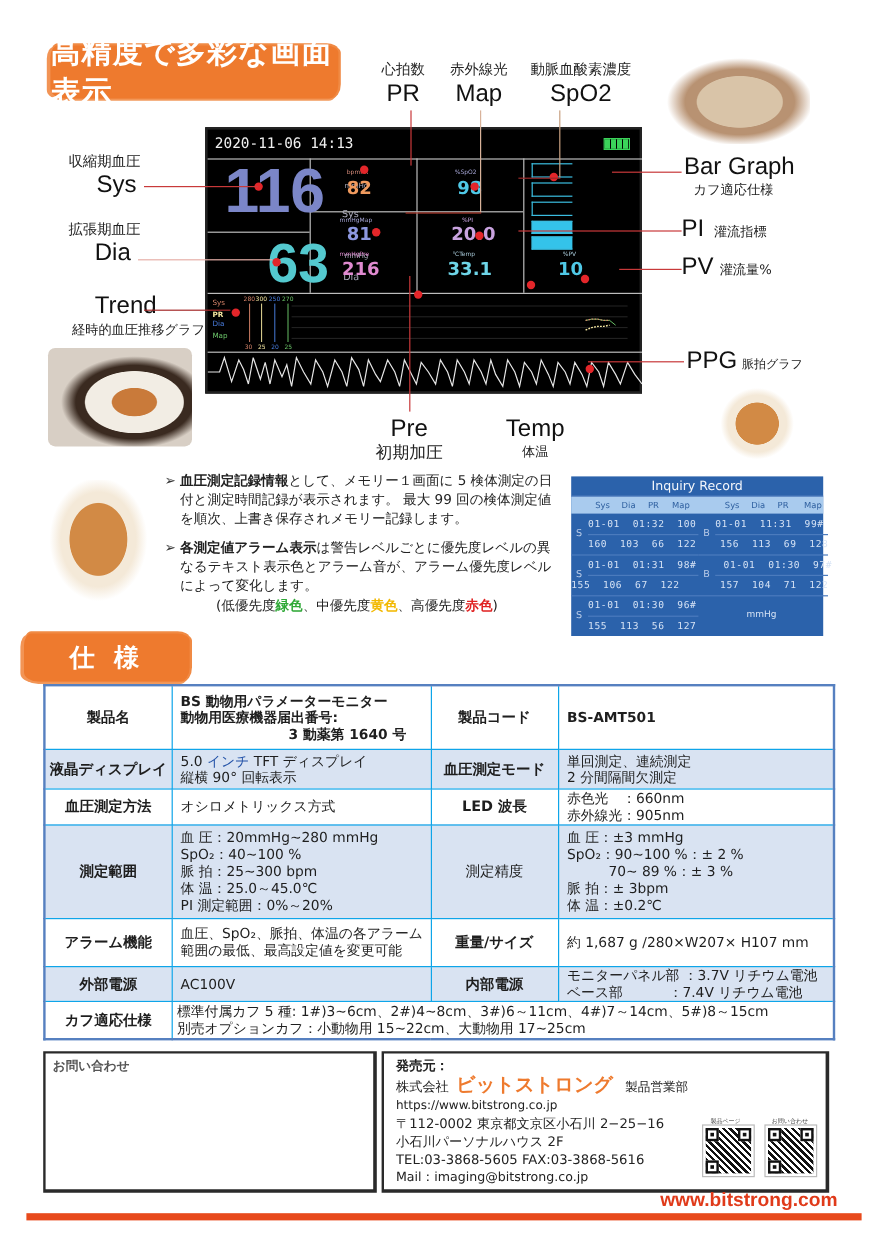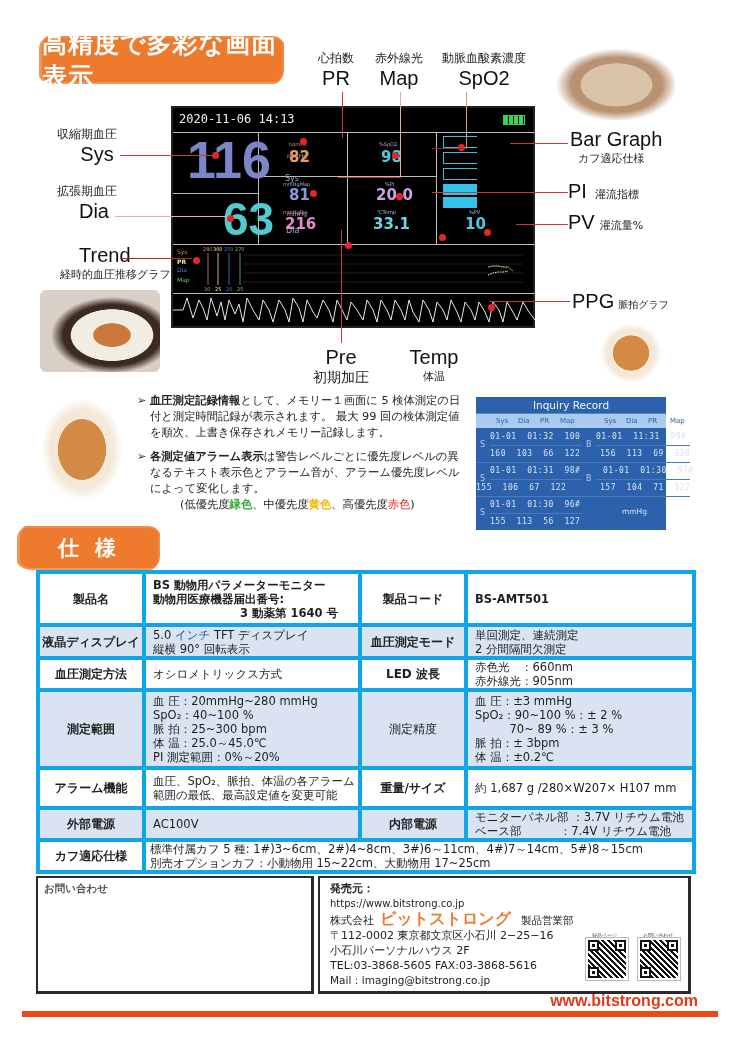--- a/index.html
+++ b/index.html
@@ -32,33 +32,33 @@
   
   .photo { position: absolute; border-radius: 6px; overflow: hidden; }
 
   
   .bullets { position: absolute; left: 137px; top: 393px; width: 330px; font-size: 11.3px; line-height: 15.8px; color: #222; }
   .bullets .item { display: flex; margin-bottom: 9px; }
   .bullets .arrow { width: 13px; flex: none; color: #333; }
   .b { font-weight: bold; }
   .green { color: #2ea836; font-weight: bold; }
   .yellow { color: #f2b800; font-weight: bold; }
-  .red { color: #e02020; font-weight: normal; }
-
-  
-  .inquiry { position: absolute; left: 476px; top: 397px; width: 190px; height: 133px; background: #2b62ab; color: #d6e3f5; font-family: "DejaVu Sans Mono", monospace; font-size: 8px; }
+  .red { color: #e02020; font-weight: bold; }
+
+  
+  .inquiry { position: absolute; left: 476px; top: 397px; width: 210px; height: 133px; background: #2b62ab; color: #d6e3f5; font-family: "DejaVu Sans Mono", monospace; font-size: 8px; }
   .inquiry .title { height: 17px; text-align: center; font-family: "DejaVu Sans", sans-serif; font-size: 10.5px; color: #f3f6fb; line-height: 17px; border-bottom: 1px solid #5a86c2; }
   .inquiry .hdr { position: absolute; top: 17px; left: 0; width: 100%; height: 14px; background: #a9cbee; color: #2e5f9f; font-family: "DejaVu Sans", sans-serif; font-size: 7px; line-height: 14px; }
   .inquiry .row { position: absolute; height: 17px; line-height: 17px; white-space: pre; letter-spacing: 0.5px; }
   .inquiry .sep { position: absolute; height: 1px; background: #4b7bbd; }
   .inquiry .side { position: absolute; font-family: "DejaVu Sans", sans-serif; font-size: 8px; color: #b8cbe8; }
 
   
   .spec { position: absolute; left: 36px; top: 570px; width: 660px; border: 2px solid #5680c0; border-collapse: collapse; font-size: 11.5px; }
-  .spec td { border: 4px solid #0ea5e9; vertical-align: middle; line-height: 14px; color: #1e1e1e; }
+  .spec td { border: 1px solid #0ea5e9; vertical-align: middle; line-height: 14px; color: #1e1e1e; }
   .spec td.lab { font-weight: bold; text-align: center; font-size: 12px; width: 106px; }
   .spec td.val { padding-left: 7px; }
   .spec tr.shade td { background: #d9e3f2; }
   .spec tr.white td { background: #ffffff; }
   .blue { color: #2453a8; }
 
   
   .contact { position: absolute; left: 36px; top: 876px; width: 278px; height: 118px; border: 2px solid #2a2a2a; border-right-width: 3px; border-bottom-width: 3px; }
   .seller { position: absolute; left: 318px; top: 876px; width: 373px; height: 118px; border: 2px solid #2a2a2a; border-right-width: 3px; border-bottom-width: 3px; font-size: 11px; padding: 3px 0 0 10px; line-height: 15px; color: #222; }
   .qr { position: absolute; width: 42px; height: 42px; background:
@@ -117,21 +117,21 @@
 </div>
 <div class="abs" style="left:572px;top:290px;display:flex;align-items:baseline;gap:4px;">
   <div class="callout-en">PPG</div>
   <div class="callout-jp" style="font-size:10px;">脈拍グラフ</div>
 </div>
 
 <div class="abs" style="left:313px;top:346px;text-align:center;width:56px;">
   <div class="callout-en">Pre</div>
   <div class="callout-jp" style="font-size:14px;">初期加圧</div>
 </div>
-<div class="abs" style="left:404px;top:346px;text-align:center;width:60px;">
+<div class="abs" style="left:416px;top:346px;text-align:center;width:60px;">
   <div class="callout-en">Temp</div>
   <div class="callout-jp" style="font-size:11px;">体温</div>
 </div>
 
 <div class="monitor">
   <div class="topbar">2020-11-06  14:13</div>
   <div class="battery"></div>
   <div class="hline" style="left:0;top:24px;width:362px;"></div>
   <div class="hline" style="left:0;top:85px;width:85px;"></div>
   <div class="hline" style="left:85px;top:68px;width:178px;"></div>
@@ -373,26 +373,26 @@
   </tr>
 </tbody>
   </table>
 
 <div class="contact">
   <div style="font-size:10.5px;font-weight:bold;color:#555;padding:4px 6px;">お問い合わせ</div>
 </div>
 
 <div class="seller">
   <div style="font-weight:bold;">発売元：</div>
-  <div style="font-size:10px;">https://www.bitstrong.co.jp</div>
   <div style="display:flex;align-items:baseline;gap:6px;">
     <span>株式会社</span>
     <span style="color:#ee7a2e;font-weight:bold;font-size:16px;">ビットストロング</span>
     <span style="font-size:10.5px;margin-left:4px;">製品営業部</span>
   </div>
+  <div style="font-size:10px;">https://www.bitstrong.co.jp</div>
   <div>〒112-0002 東京都文京区小石川 2−25−16</div>
   <div>小石川パーソナルハウス 2F</div>
   <div>TEL:03-3868-5605  FAX:03-3868-5616</div>
   <div style="font-size:10.5px;">Mail：imaging@bitstrong.co.jp</div>
 
   <div class="abs" style="left:272px;top:50px;font-size:5px;color:#444;">製品ページ</div>
   <div class="abs" style="left:323px;top:50px;font-size:5px;color:#444;">お問い合わせ</div>
   <div class="qr" style="left:266px;top:60px;">
     <div class="finder" style="left:0;top:0;"></div>
       <div class="finder" style="right:0;top:0;"></div>

